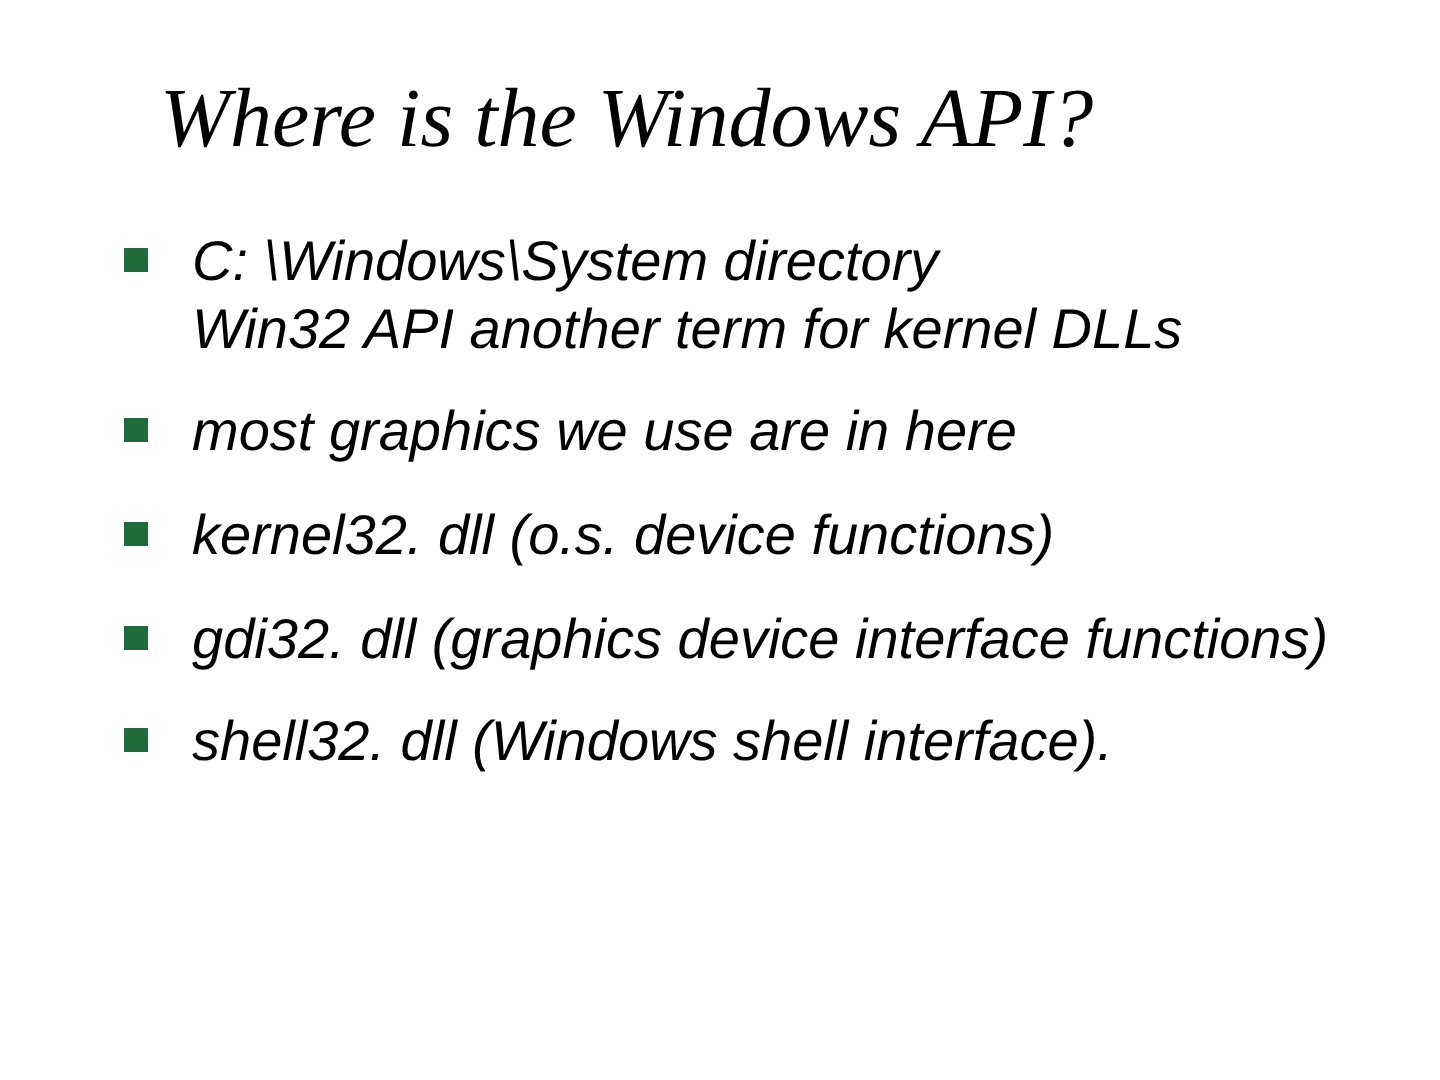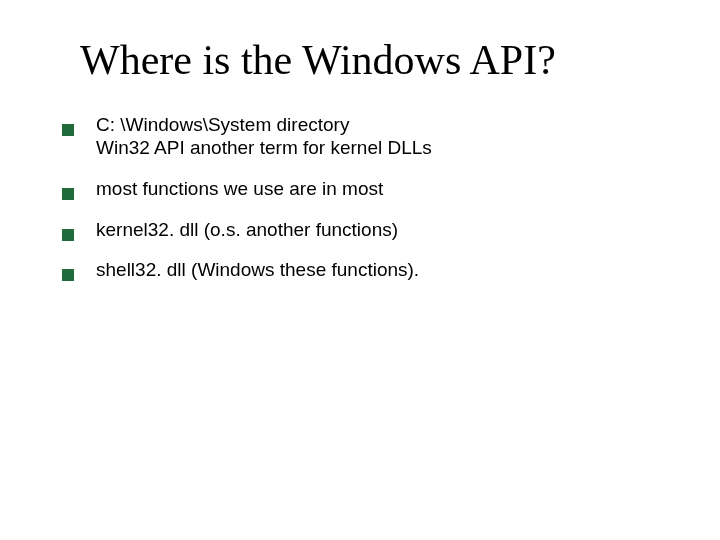--- a/index.html
+++ b/index.html
@@ -10,37 +10,38 @@
     background: #ffffff;
     font-family: "Times New Roman", Times, serif;
     color: #000;
     overflow: hidden;
   }
   .slide {
     box-sizing: border-box;
     width: 720px;
     height: 540px;
     padding: 36px 48px 30px 56px;
+    font-style: italic;
   }
   .title {
     font-size: 42px;
     font-weight: 400;
     margin: 0 0 30px 24px;
     line-height: 1.15;
     letter-spacing: 0px;
   }
   ul.bullets {
     list-style: none;
     margin: 0;
     padding: 0;
   }
   ul.bullets > li {
     position: relative;
     font-family: Arial, Helvetica, sans-serif;
-    font-size: 19px;
+    font-size: 28px;
     line-height: 1.2;
     margin-bottom: 18px;
     padding-left: 40px;
   }
   ul.bullets > li::before {
     content: '';
     position: absolute;
     left: 6px;
     top: 10px;
     width: 12px;
@@ -53,22 +54,25 @@
 <body>
 
 <div class="slide">
   <h1 class="title">Where is the Windows API?</h1>
   <ul class="bullets">
     <li>
       <span class="line">C: \Windows\System directory</span>
       <span class="line">Win32 API another term for kernel DLLs</span>
     </li>
     <li>
-      <span class="line">most functions we use are in most</span>
+      <span class="line">most graphics we use are in here</span>
     </li>
     <li>
-      <span class="line">kernel32. dll (o.s. another functions)</span>
+      <span class="line">kernel32. dll (o.s. device functions)</span>
     </li>
     <li>
-      <span class="line">shell32. dll (Windows these functions).</span>
+      <span class="line">gdi32. dll (graphics device interface functions)</span>
+    </li>
+    <li>
+      <span class="line">shell32. dll (Windows shell interface).</span>
     </li>
   </ul>
 </div>
 
 </body></html>

